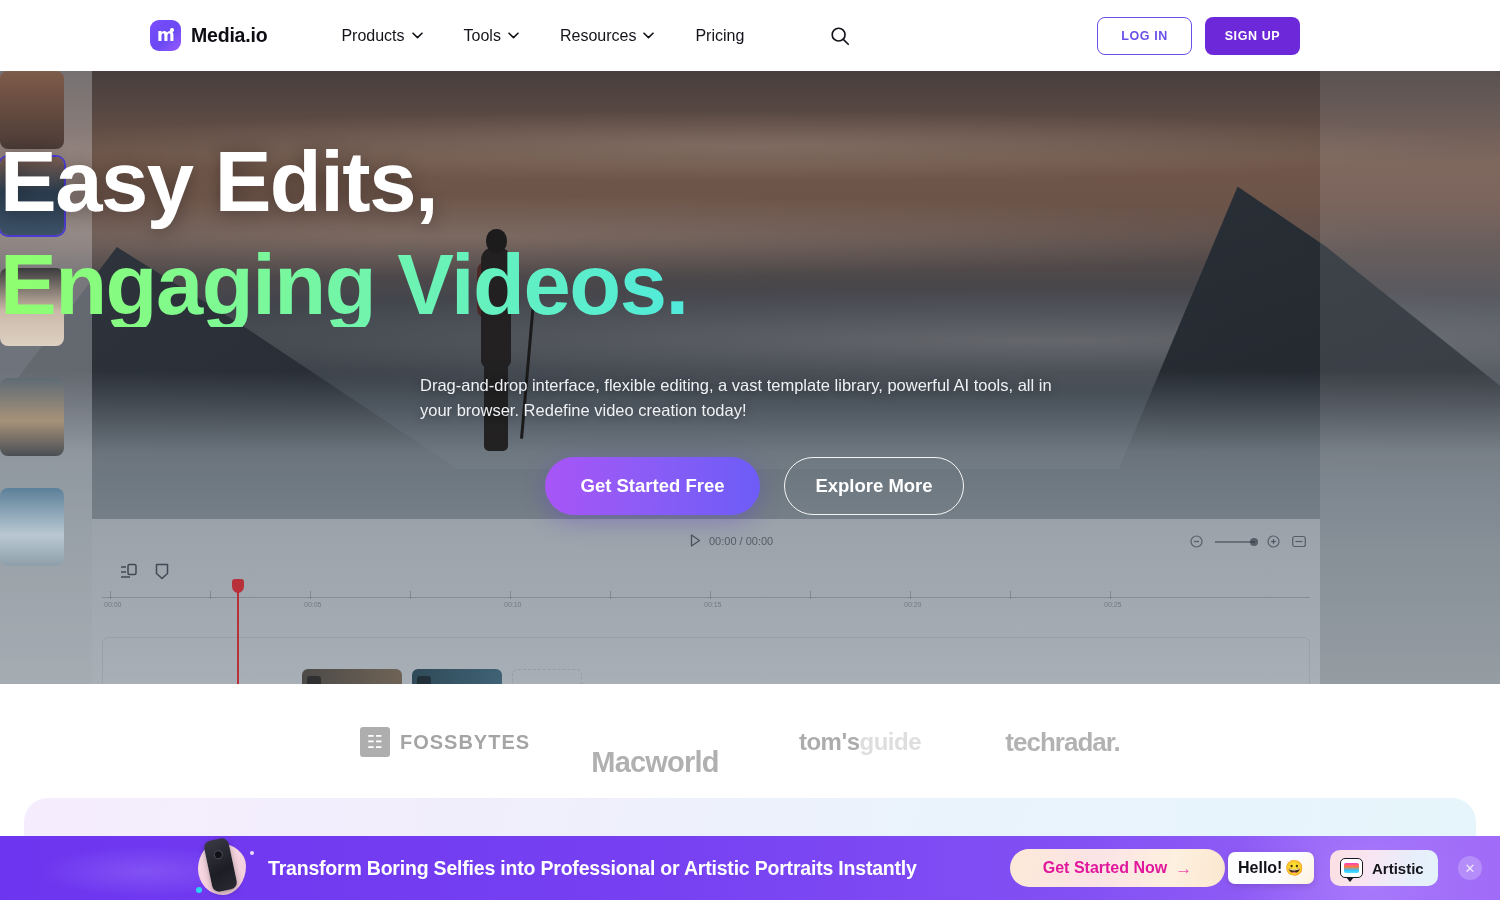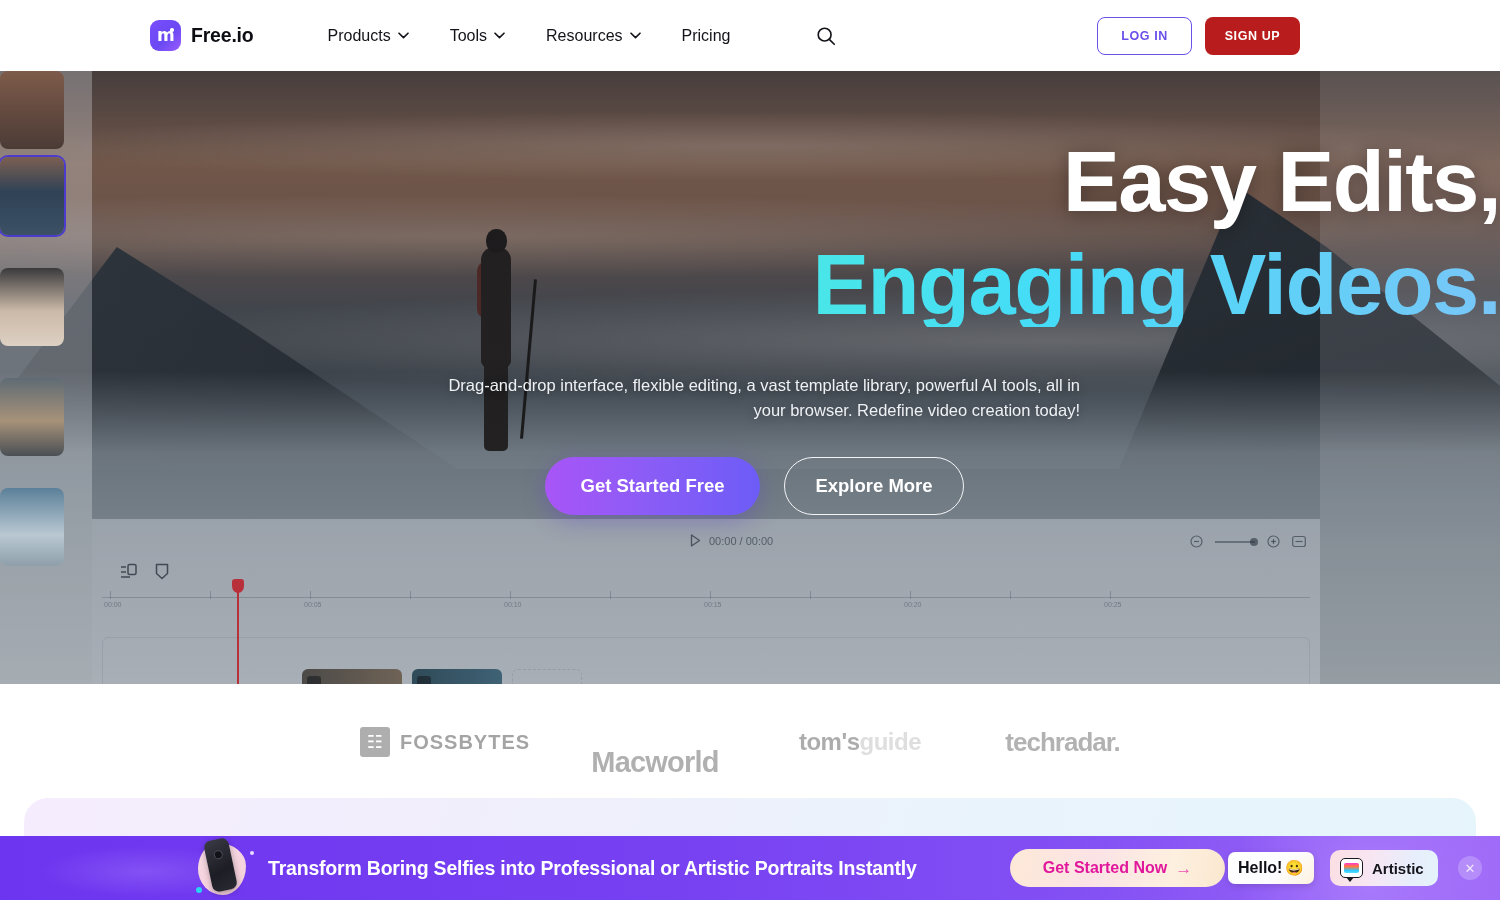--- a/index.html
+++ b/index.html
@@ -54,21 +54,21 @@
     position:absolute; right: 200px; display:flex; align-items:center; gap: 13px;
   }
   .btn-login {
     width: 95px; height: 38px; border-radius: 8px;
     border: 1.6px solid #6a50e8; color:#6a50e8; background:#fff;
     font-size: 12.5px; font-weight: 700; letter-spacing: 0.6px;
     display:flex; align-items:center; justify-content:center; cursor:pointer;
   }
   .btn-signup {
     width: 95px; height: 38px; border-radius: 8px;
-    border: none; background:#b91c1c; color:#fff;
+    border: none; background:#6d28d9; color:#fff;
     font-size: 12.5px; font-weight: 700; letter-spacing: 0.6px;
     display:flex; align-items:center; justify-content:center; cursor:pointer;
   }
 
   
   .hero {
     position:absolute; top:71px; left:0; width:1500px; height:613px;
     overflow:hidden; background:#4c5560;
   }
   
@@ -207,21 +207,21 @@
   .clip.c1 { left: 210px; width: 100px; background: linear-gradient(90deg,#4c4a48,#6f6356); }
   .clip.c2 { left: 320px; width: 90px;  background: linear-gradient(90deg,#2f4a58,#3f6275); }
   .clip.c3 { left: 420px; width: 70px;  background: linear-gradient(90deg,#b8bfc6,#cdd3d9); opacity:.5;
              border: 1px dashed rgba(70,80,95,.35); background:none; }
   .clip .badge {
     position:absolute; left: 5px; top: 7px; width: 14px; height: 16px;
     border-radius: 3px; background: rgba(20,24,30,.55);
   }
 
   .hero-content {
-    position:absolute; left:0; right:0; top:0; text-align:right; z-index: 10;
+    position:absolute; left:0; right:0; top:0; text-align:left; z-index: 10;
   }
   .h1 {
     margin-top: 68px;
     font-size: 85px; line-height: 1.0; font-weight: 700;
     letter-spacing: -1.5px; color: #ffffff;
     text-shadow: 0 2px 18px rgba(0,0,0,.33);
   }
   .h1-l2 {
     margin-top: 18px;
     font-size: 85px; line-height: 1.0; font-weight: 700; letter-spacing: -1.5px;
@@ -379,21 +379,21 @@
 
 <div id="page">
 
   <div class="header">
 
     <div class="brand">
       <div class="logo-mark">
         <span class="m">m</span>
         <span class="dot"></span>
       </div>
-      <span class="brand-name">Free.io</span>
+      <span class="brand-name">Media.io</span>
     </div>
 
     <div class="nav">
       <div class="nav-item">
         <span>Products</span>
         <svg class="chev" viewBox="0 0 11 7">
           <path d="M1 1.2 L5.5 5.6 L10 1.2" stroke="#13131a" stroke-width="1.6" fill="none" stroke-linecap="round" stroke-linejoin="round"></path>
         </svg>
       </div>
       <div class="nav-item">

